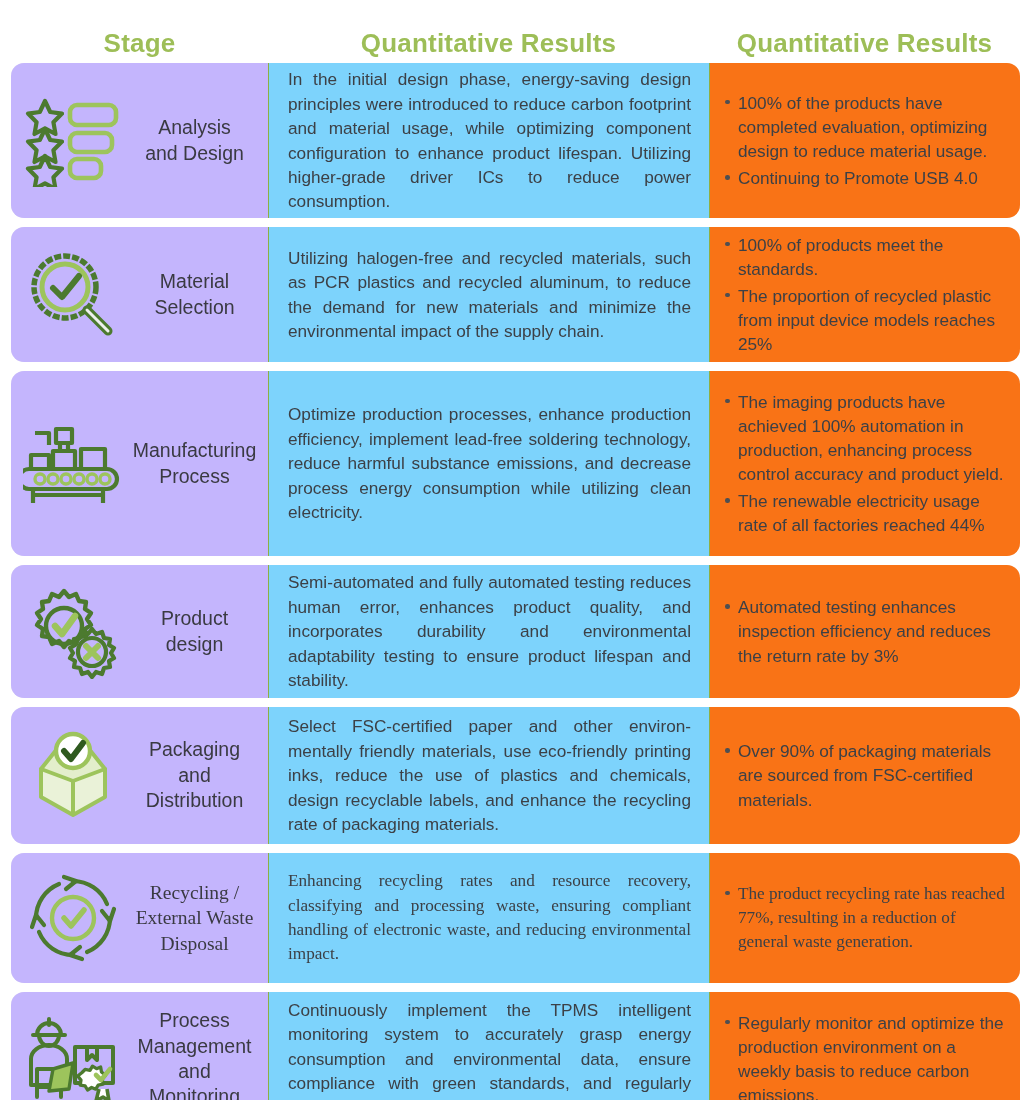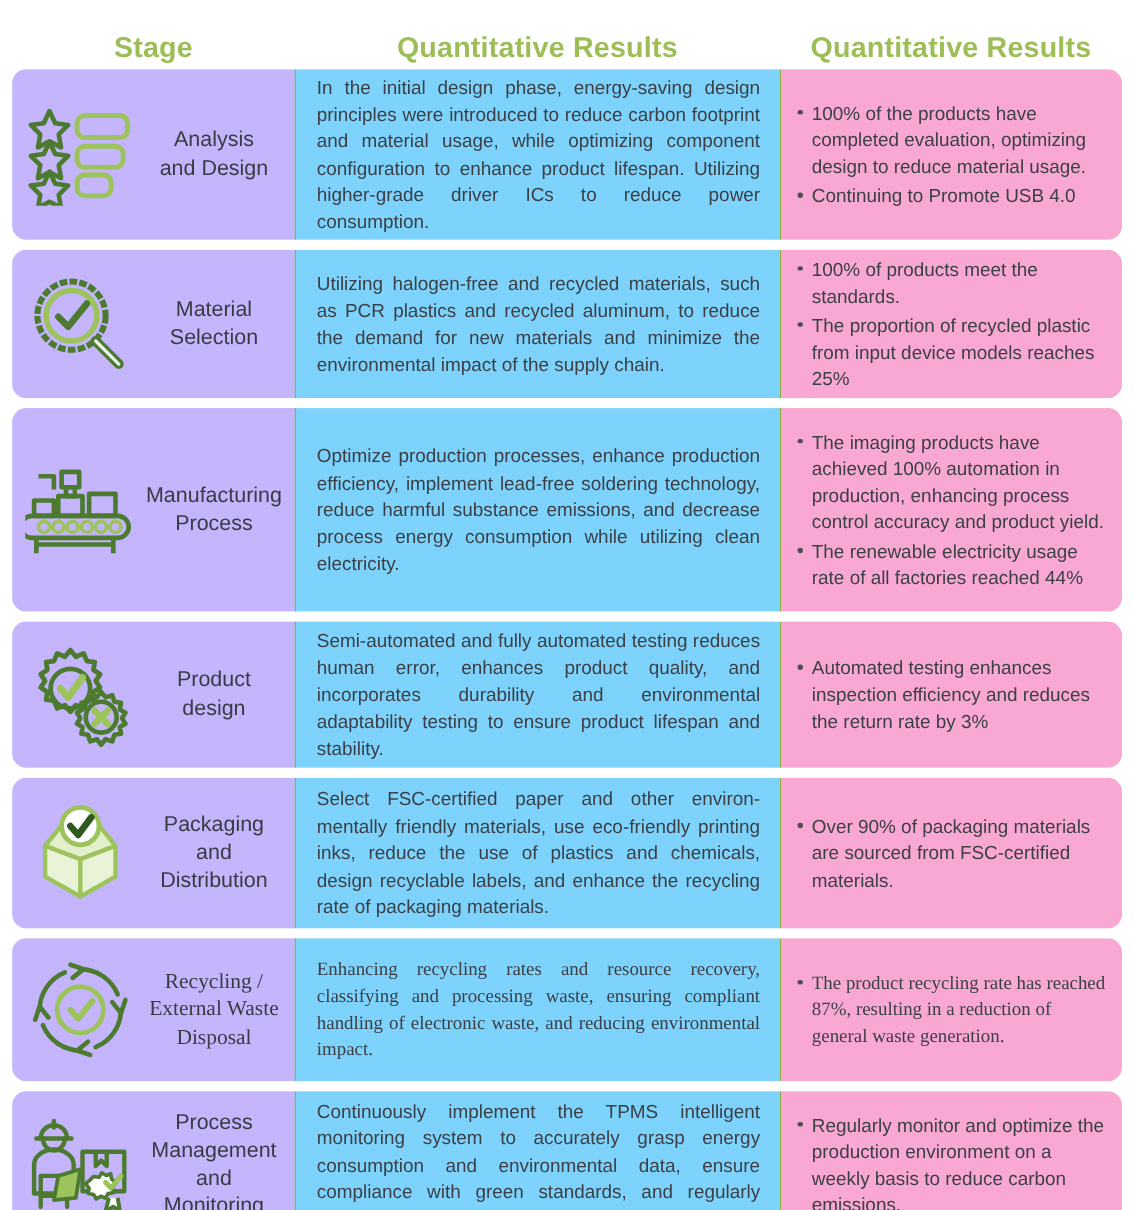--- a/index.html
+++ b/index.html
@@ -88,21 +88,21 @@
     color: #3c4046;
     font-size: 17.2px;
     line-height: 1.42;
     text-align: justify;
     text-justify: inter-word;
     width: 100%;
   }
 
   .cell-quant {
     flex: 1 1 auto;
-    background: #f9a8d4;
+    background: #f97316;
     border-left: 1.6px solid #8fae42;
     display: flex;
     align-items: center;
     padding: 10px 10px 10px 13px;
   }
   ul.bullets {
     margin: 0; padding: 0;
     list-style: none;
     width: 100%;
   }
@@ -308,21 +308,21 @@
             <path d="M38 47 L45 55 L58 39" fill="none" stroke="#9dc45c" stroke-width="5.5" stroke-linecap="round" stroke-linejoin="round"></path>
           </svg>
         </div>
         <div class="stage-label">Recycling /<br>External Waste<br>Disposal</div>
       </div>
       <div class="cell-qual">
         <div class="qual-text">Enhancing recycling rates and resource recovery, classifying and processing waste, ensuring compliant handling of electronic waste, and reducing environmental impact.</div>
       </div>
       <div class="cell-quant">
         <ul class="bullets">
-          <li>The product recycling rate has reached 87%, resulting in a reduction of general waste generation.</li>
+          <li>The product recycling rate has reached 77%, resulting in a reduction of general waste generation.</li>
         </ul>
       </div>
     </div>
 
     <div class="row r6">
       <div class="cell-stage">
         <div class="stage-icon">
           <svg width="100" height="92" viewBox="0 0 100 92">
             <g fill="none" stroke="#4c7a2f" stroke-width="4" stroke-linejoin="round" stroke-linecap="round">
               <path d="M14 22 a12 12 0 0 1 24 0"></path>

